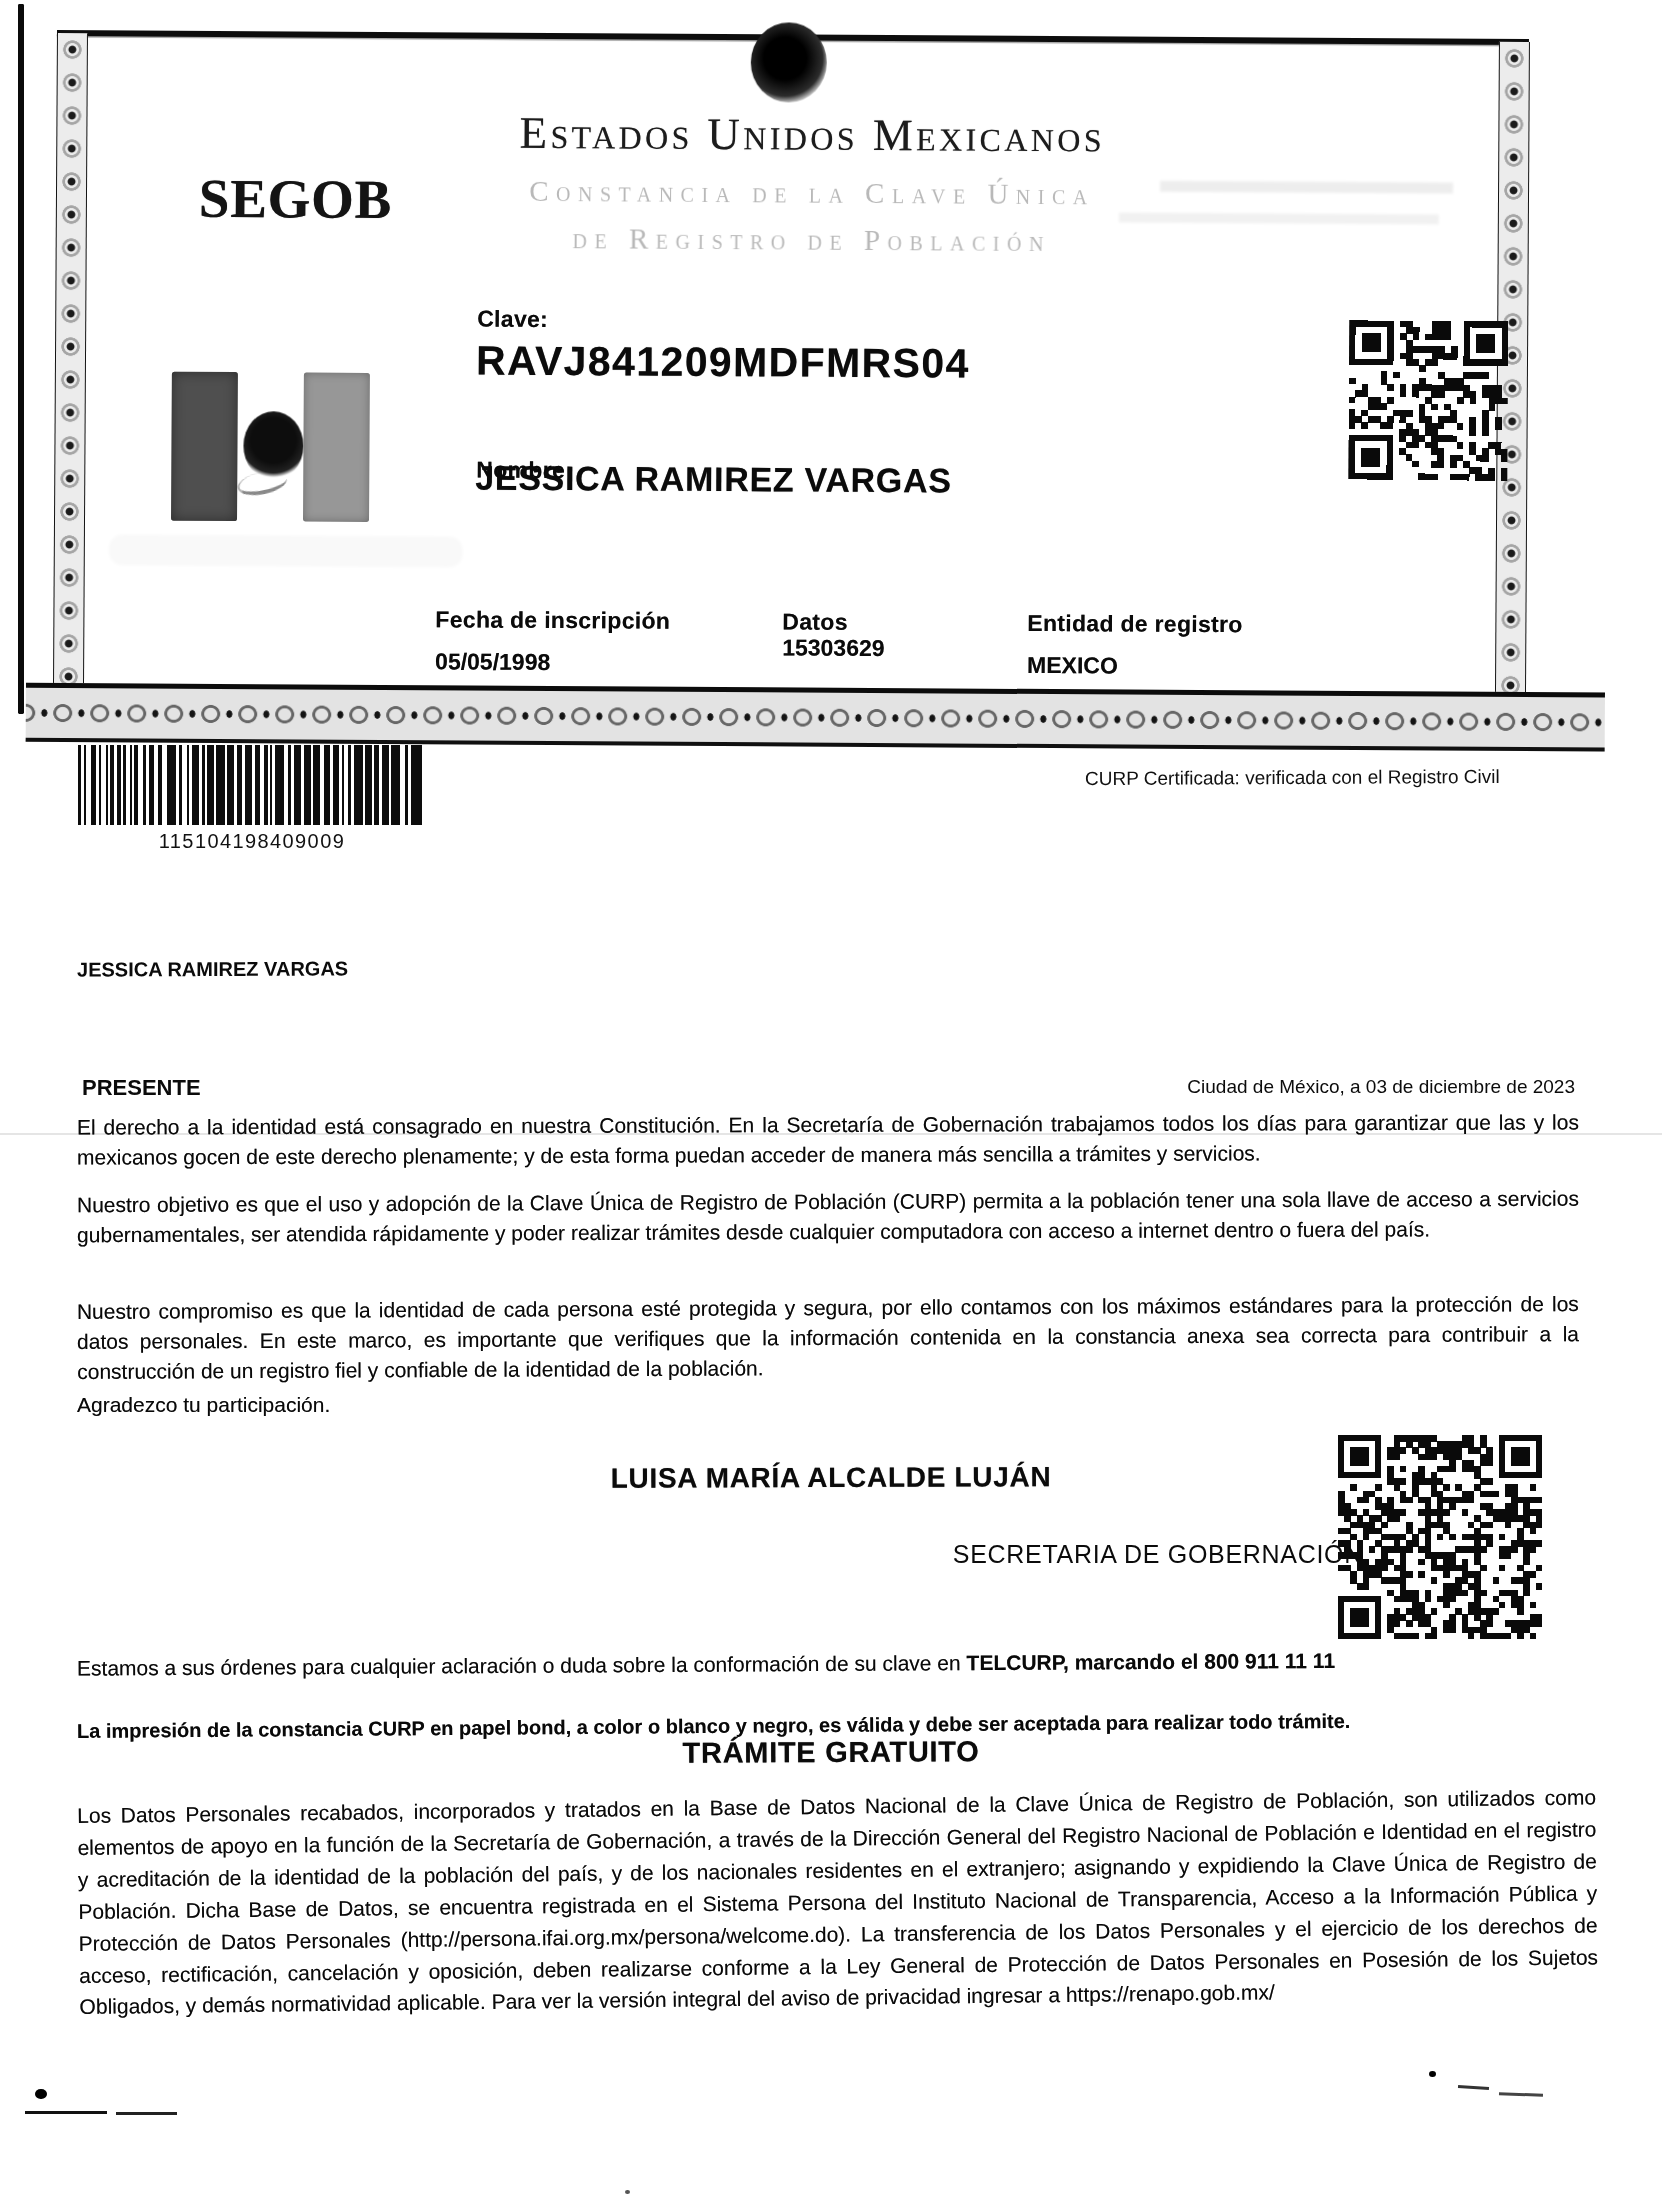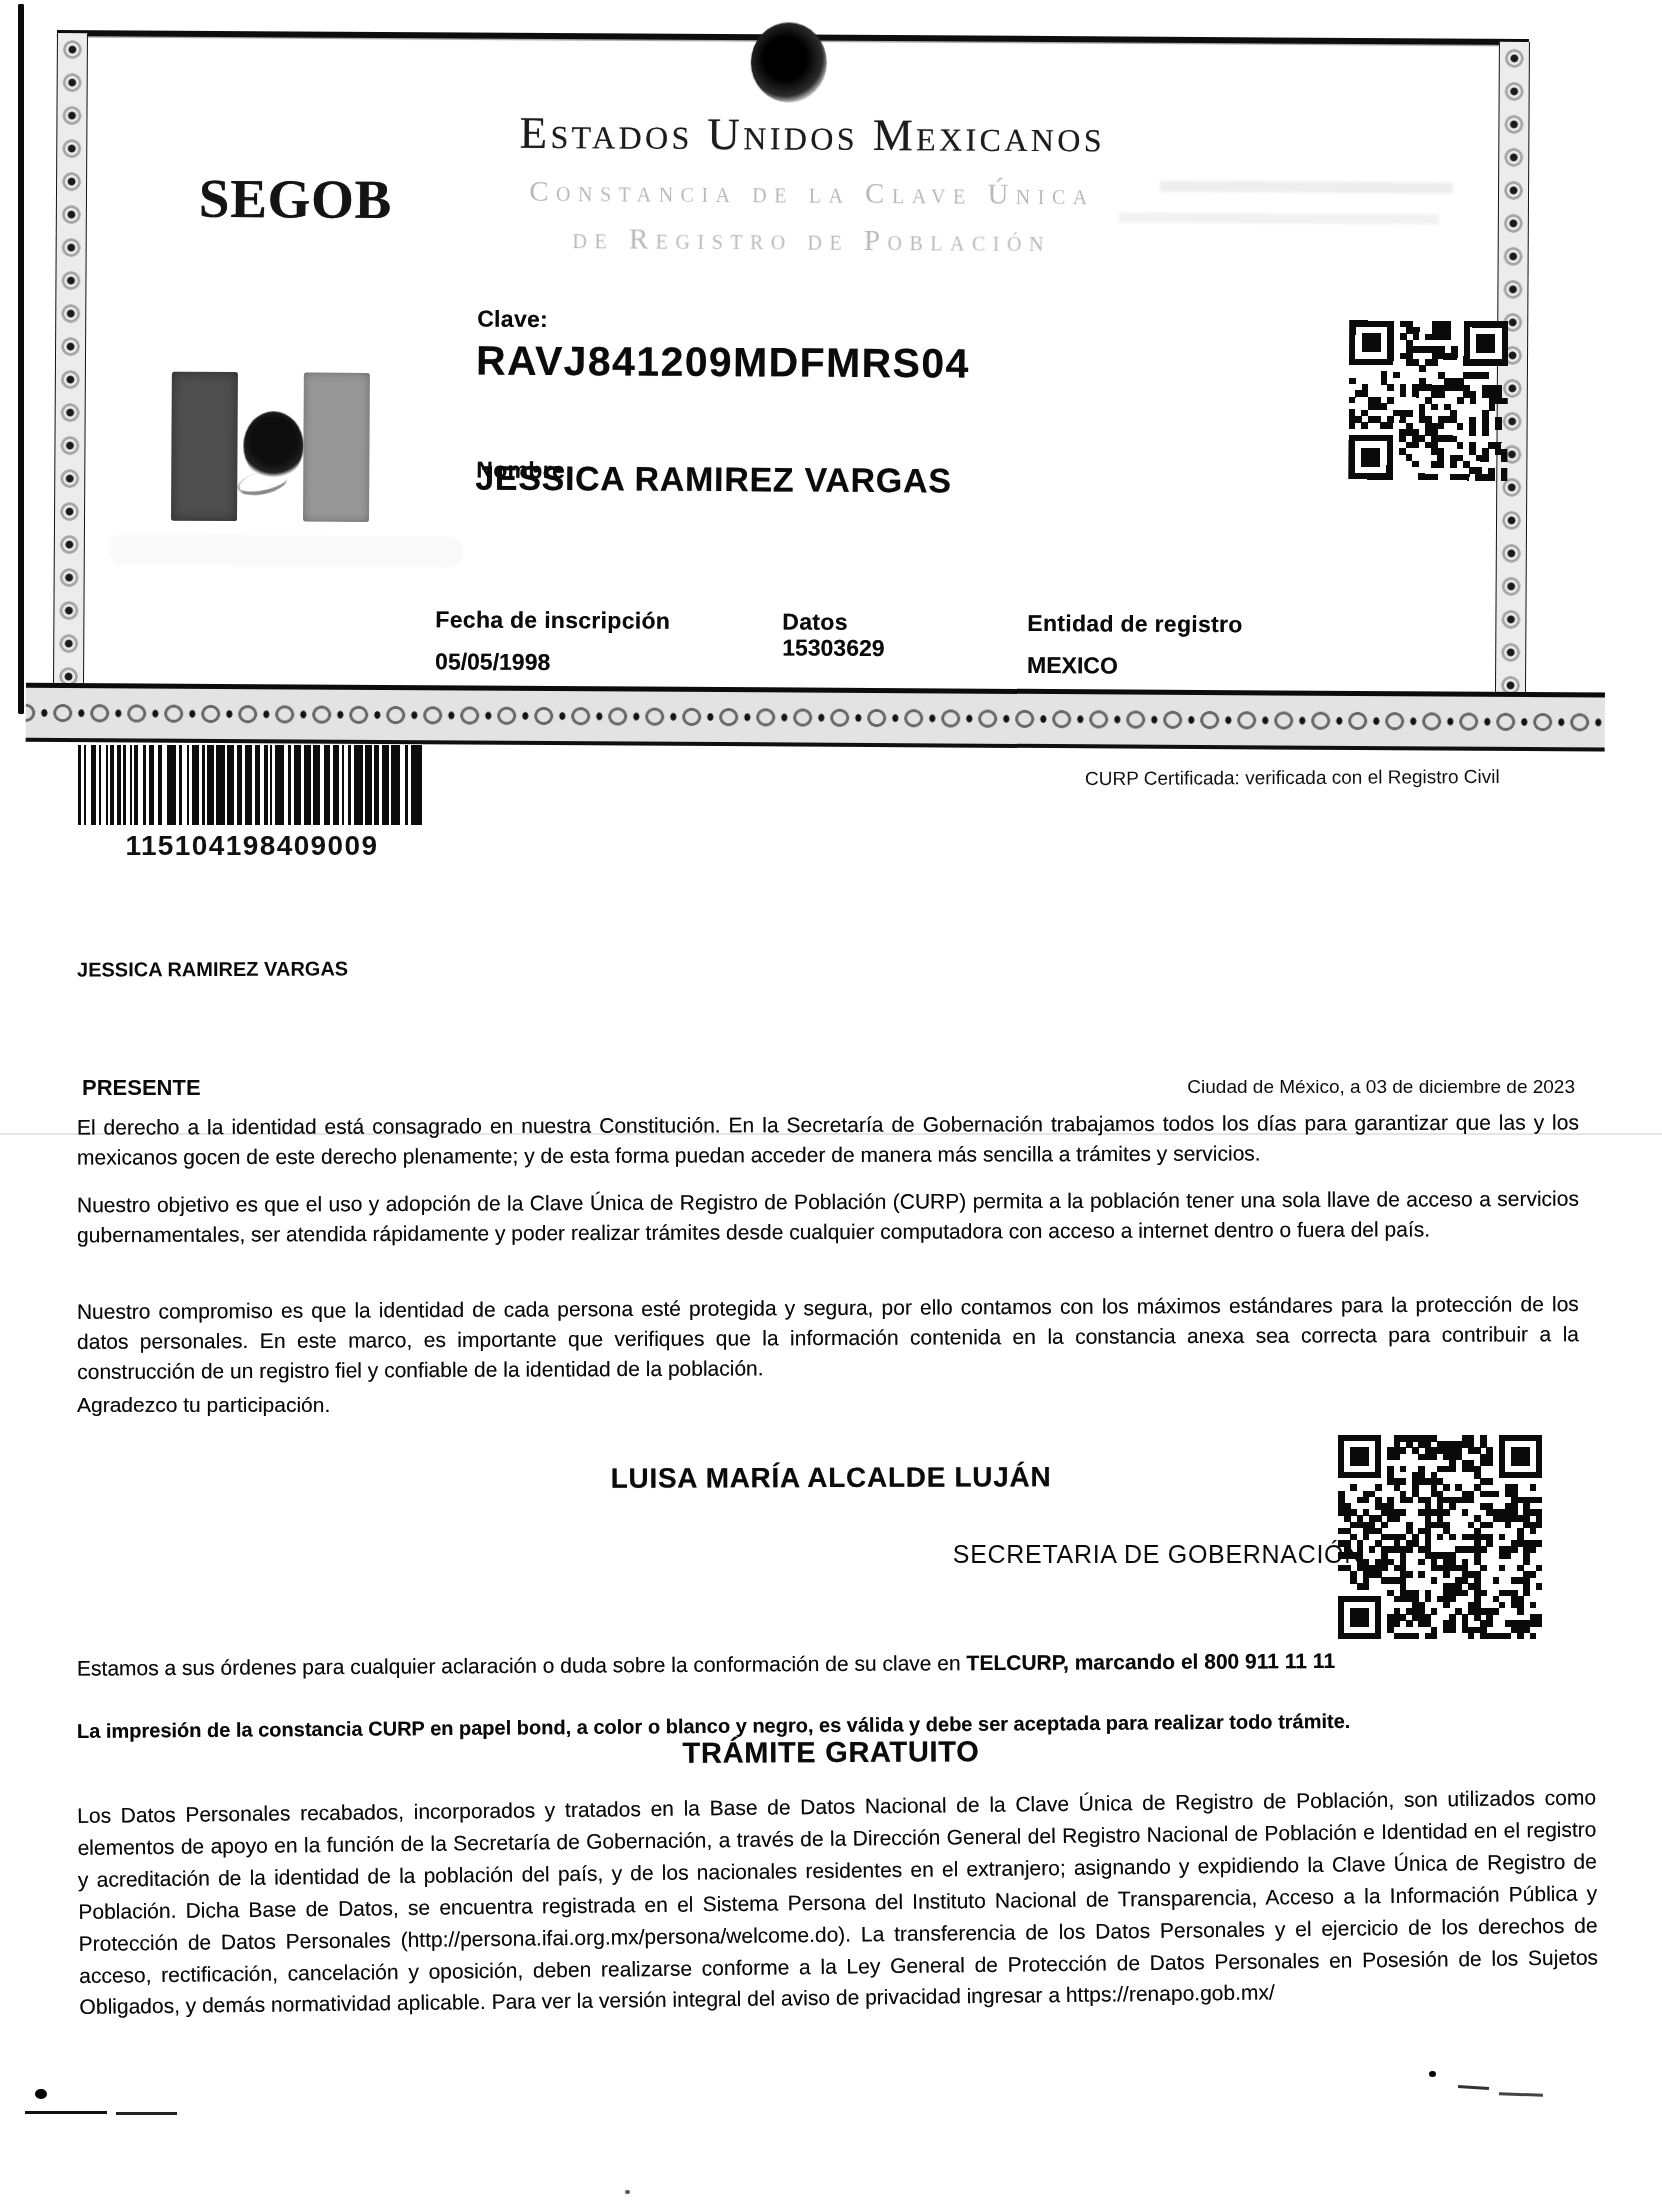--- a/index.html
+++ b/index.html
@@ -45,21 +45,21 @@
       border-top:none;border-right:none;filter:blur(0.7px);transform:rotate(-12deg);}
   
   .flabel{font-weight:bold;font-size:23px;letter-spacing:0.3px;text-shadow:0 0 0.5px rgba(0,0,0,.55);}
   .clave{font-weight:bold;font-size:41px;letter-spacing:1.4px;text-shadow:0 0 0.7px rgba(0,0,0,.5);}
   .nombre{font-weight:bold;font-size:34px;letter-spacing:0.7px;text-shadow:0 0 0.7px rgba(0,0,0,.5);}
   .fval{font-weight:bold;font-size:23px;text-shadow:0 0 0.5px rgba(0,0,0,.5);}
   
   .qr svg rect{fill:#0a0a0a;}
   .qr svg rect[fill="#fff"]{fill:#fff;}
   .barcode svg rect{fill:#0c0c0c;}
-  .bc-num{font-size:28px;letter-spacing:1.4px;color:#111;text-align:center;font-weight:bold;}
+  .bc-num{font-size:20px;letter-spacing:1.4px;color:#111;text-align:center;}
   .note{font-size:19px;color:#101010;}
   
   .para{font-size:21px;line-height:1.42;text-align:justify;color:#090909;
         text-shadow:0 0 0.4px rgba(0,0,0,.45);}
   .b{font-weight:bold;}
   .sig-name{font-weight:bold;font-size:28px;letter-spacing:0.7px;text-align:center;
             text-shadow:0 0 0.7px rgba(0,0,0,.5);}
   .sig-title{font-size:25px;letter-spacing:0.7px;text-align:right;}
   .gratuito{font-weight:bold;font-size:29px;letter-spacing:0.7px;text-align:center;
             text-shadow:0 0 0.7px rgba(0,0,0,.55);}

